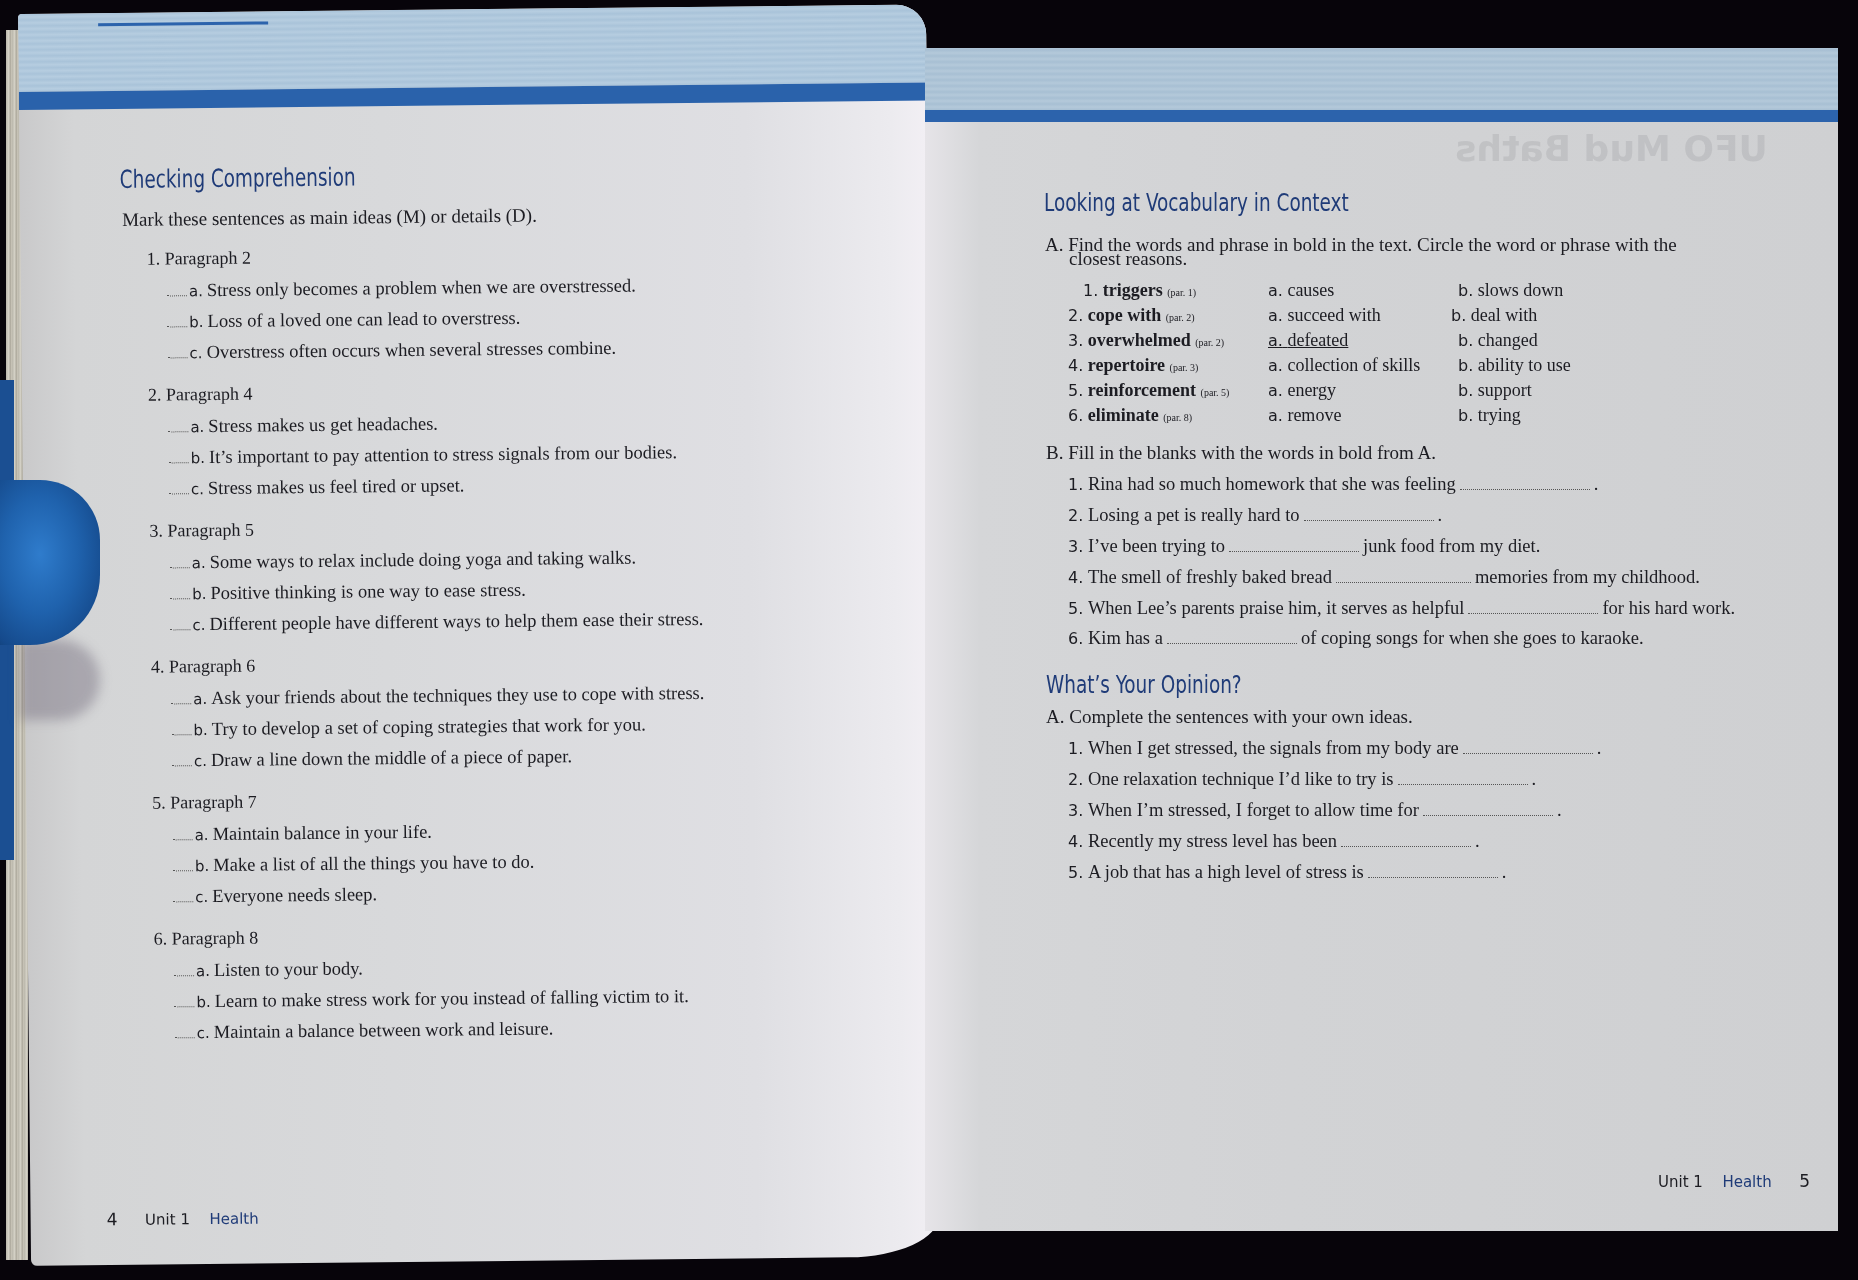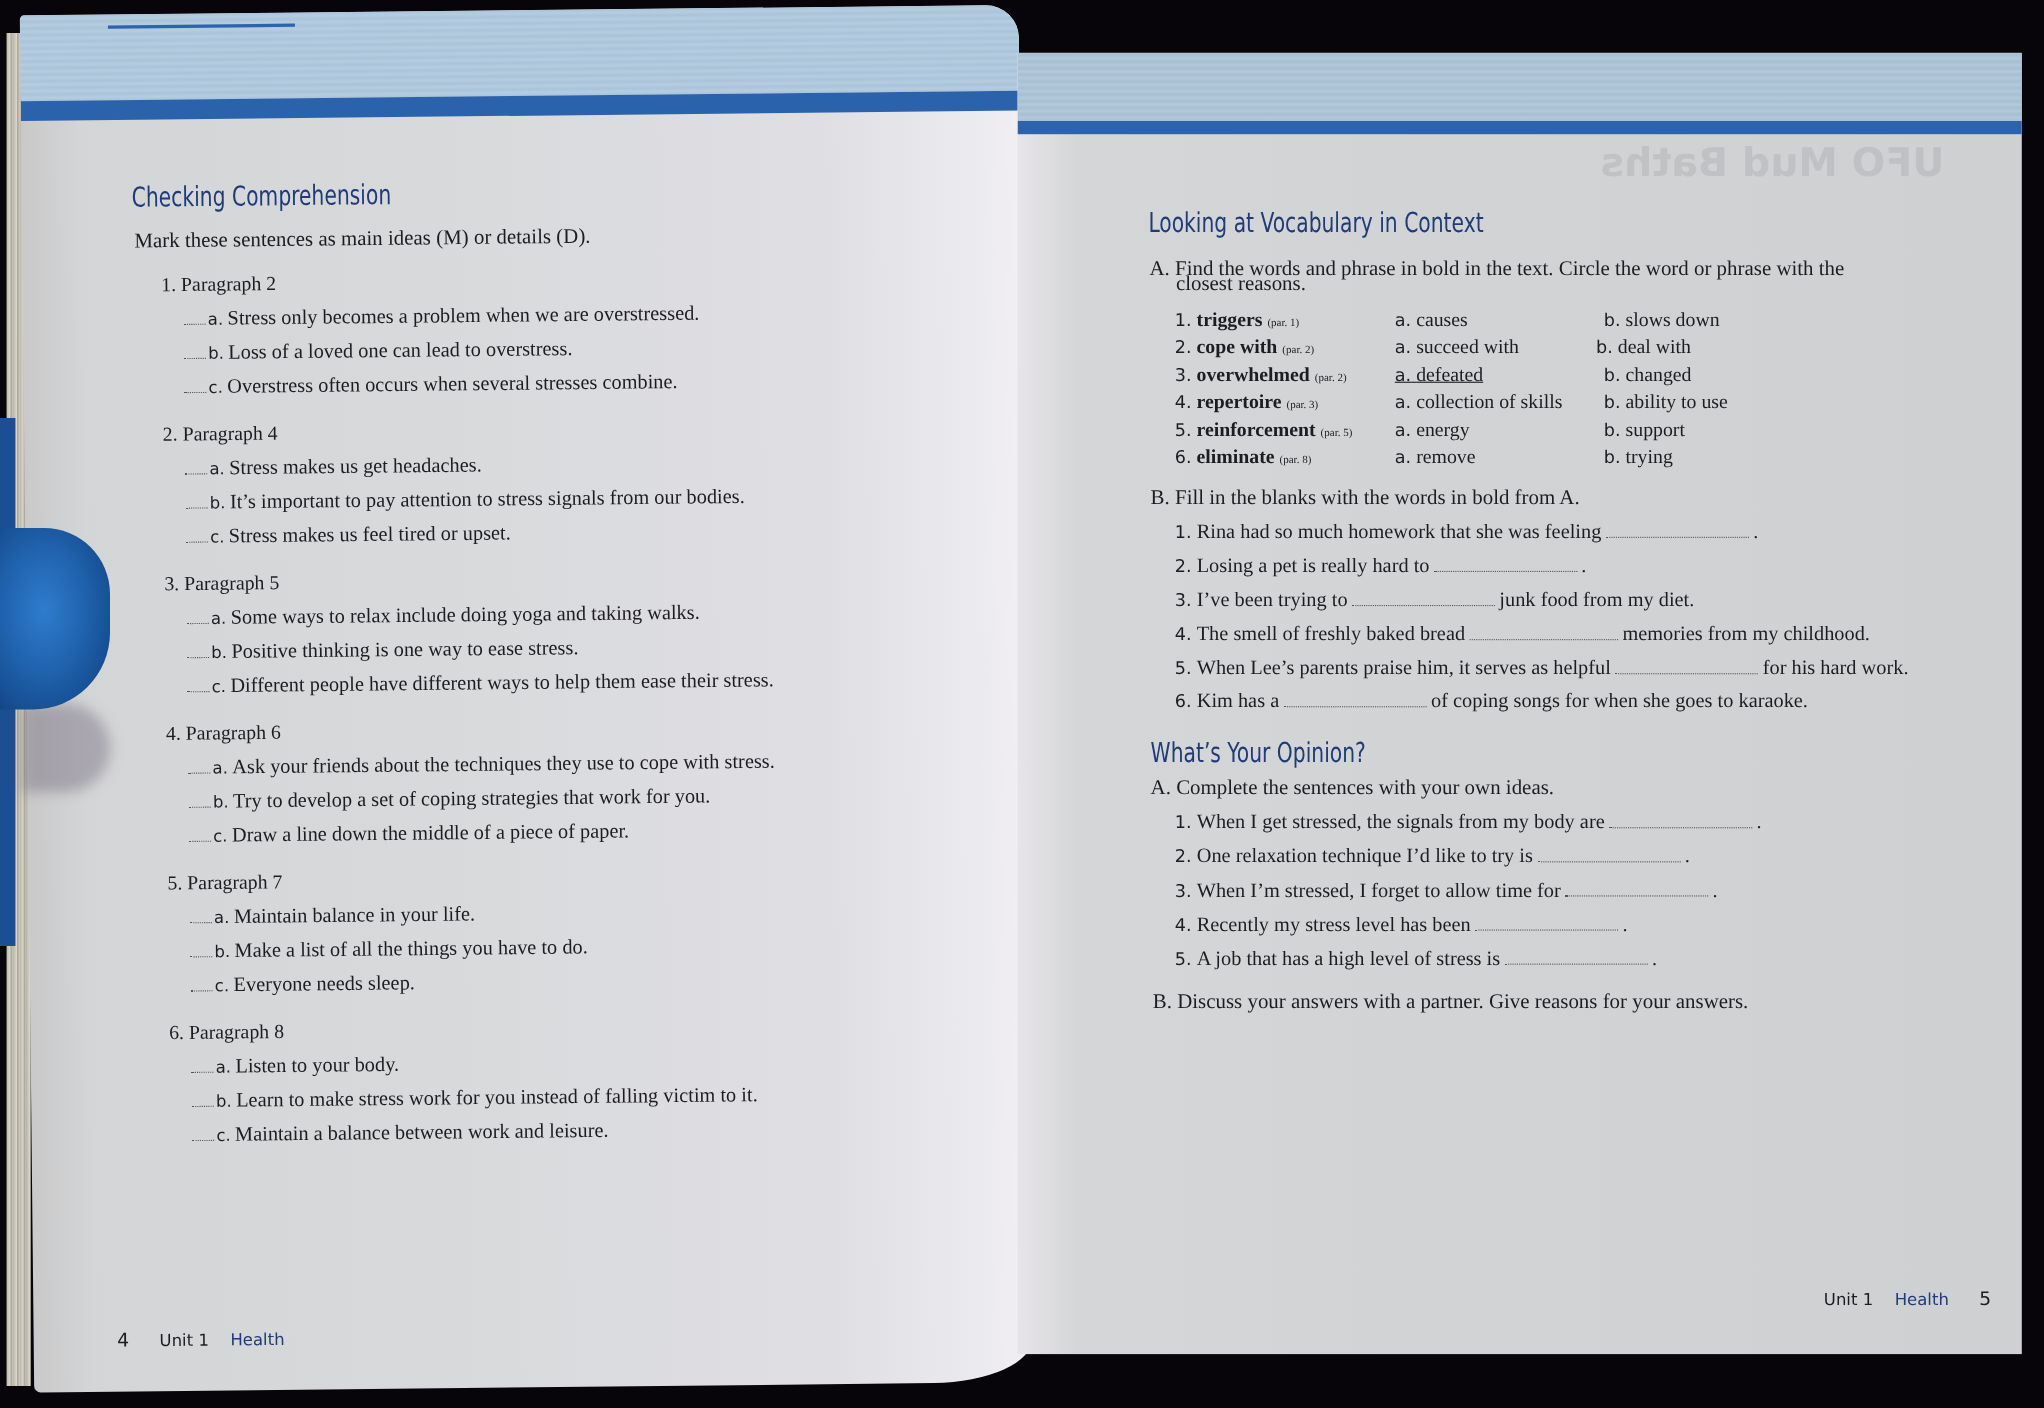--- a/index.html
+++ b/index.html
@@ -209,21 +209,21 @@
   <div class="band band-light"></div>
   <div class="band band-dark"></div>
   <div class="ghost">UFO Mud Baths</div>
 
   <div class="heading" style="left:119px; top:140px;">Looking at Vocabulary in Context</div>
   <div class="instr" style="left:120px; top:175px;margin-top:11px;">
     <span>A.</span> <span>Find the words and phrase in bold in the text. Circle the word or phrase with the</span>
   </div>
   <div class="instr" style="left:144px; top:200px;">closest reasons.</div>
 
-  <div class="vocab-row" style="left:143px; top:232px;text-align:right;">
+  <div class="vocab-row" style="left:158px; top:232px;text-align:right;">
     <span class="sans">1.</span> <span class="vocab-term">triggers</span> <span class="par">(par. 1)</span>
   </div>
   <div class="vocab-row" style="left:343px; top:232px;"><span class="sans">a.</span> <span>causes</span></div>
   <div class="vocab-row" style="left:533px; top:232px;"><span class="sans">b.</span> <span>slows down</span></div>
 
   <div class="vocab-row" style="left:143px; top:257px;">
     <span class="sans">2.</span> <span class="vocab-term">cope with</span> <span class="par">(par. 2)</span>
   </div>
   <div class="vocab-row" style="left:343px; top:257px;"><span class="sans">a.</span> <span>succeed with</span></div>
   <div class="vocab-row" style="left:526px; top:257px;"><span class="sans">b.</span> <span>deal with</span></div>
@@ -267,23 +267,20 @@
   <div class="instr" style="left:121px; top:658px;">
     <span>A.</span> <span>Complete the sentences with your own ideas.</span>
   </div>
 
   <div class="sent" style="left:143px; top:690px;"><span class="sans">1.</span>&nbsp;<span>When I get stressed, the signals from my body are</span><span class="blank" style="width:130px;"></span><span>.</span></div>
   <div class="sent" style="left:143px; top:721px;"><span class="sans">2.</span>&nbsp;<span>One relaxation technique I’d like to try is</span><span class="blank" style="width:130px;"></span><span>.</span></div>
   <div class="sent" style="left:143px; top:752px;"><span class="sans">3.</span>&nbsp;<span>When I’m stressed, I forget to allow time for</span><span class="blank" style="width:130px;"></span><span>.</span></div>
   <div class="sent" style="left:143px; top:783px;"><span class="sans">4.</span>&nbsp;<span>Recently my stress level has been</span><span class="blank" style="width:130px;"></span><span>.</span></div>
   <div class="sent" style="left:143px; top:814px;"><span class="sans">5.</span>&nbsp;<span>A job that has a high level of stress is</span><span class="blank" style="width:130px;"></span><span>.</span></div>
 
-  <div class="instr" style="left:123px; top:852px;">
-    <span>B.</span> <span>Discuss your answers with a partner. Give reasons for your answers.</span>
-  </div>
 
   <div class="footer" style="left:733px; top:1123px;">
     <span>Unit 1</span>
     <span style="display:inline-block; width:10px;"></span>
     <span class="unit-sub">Health</span>
     <span style="display:inline-block; width:18px;"></span>
     <span class="pg">5</span>
   </div>
 </div>
 

